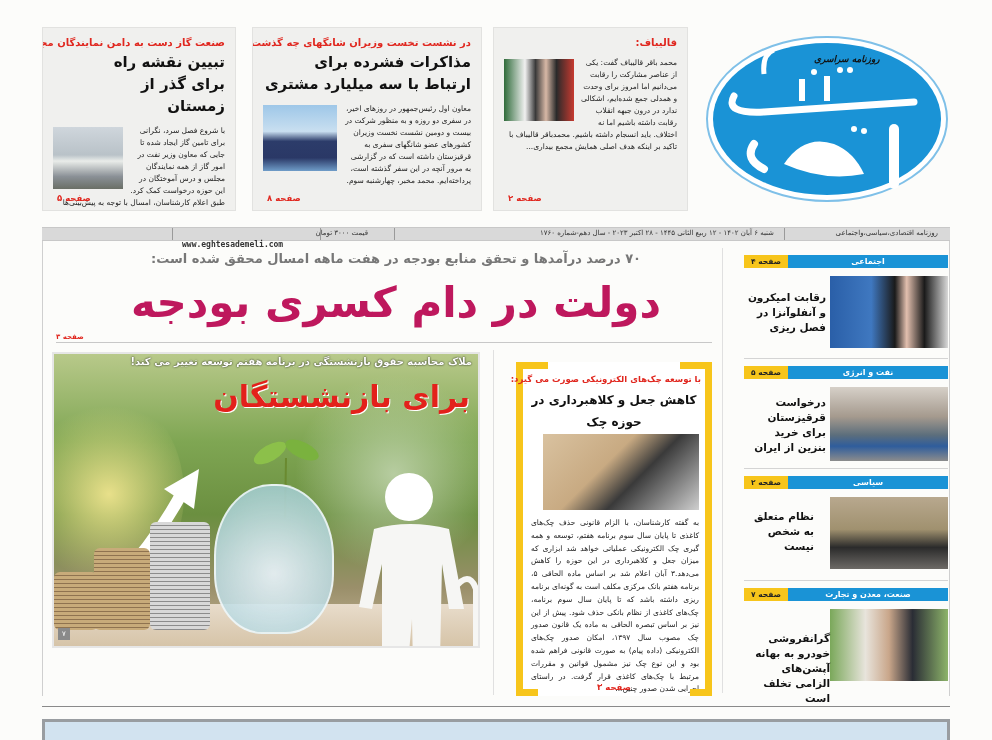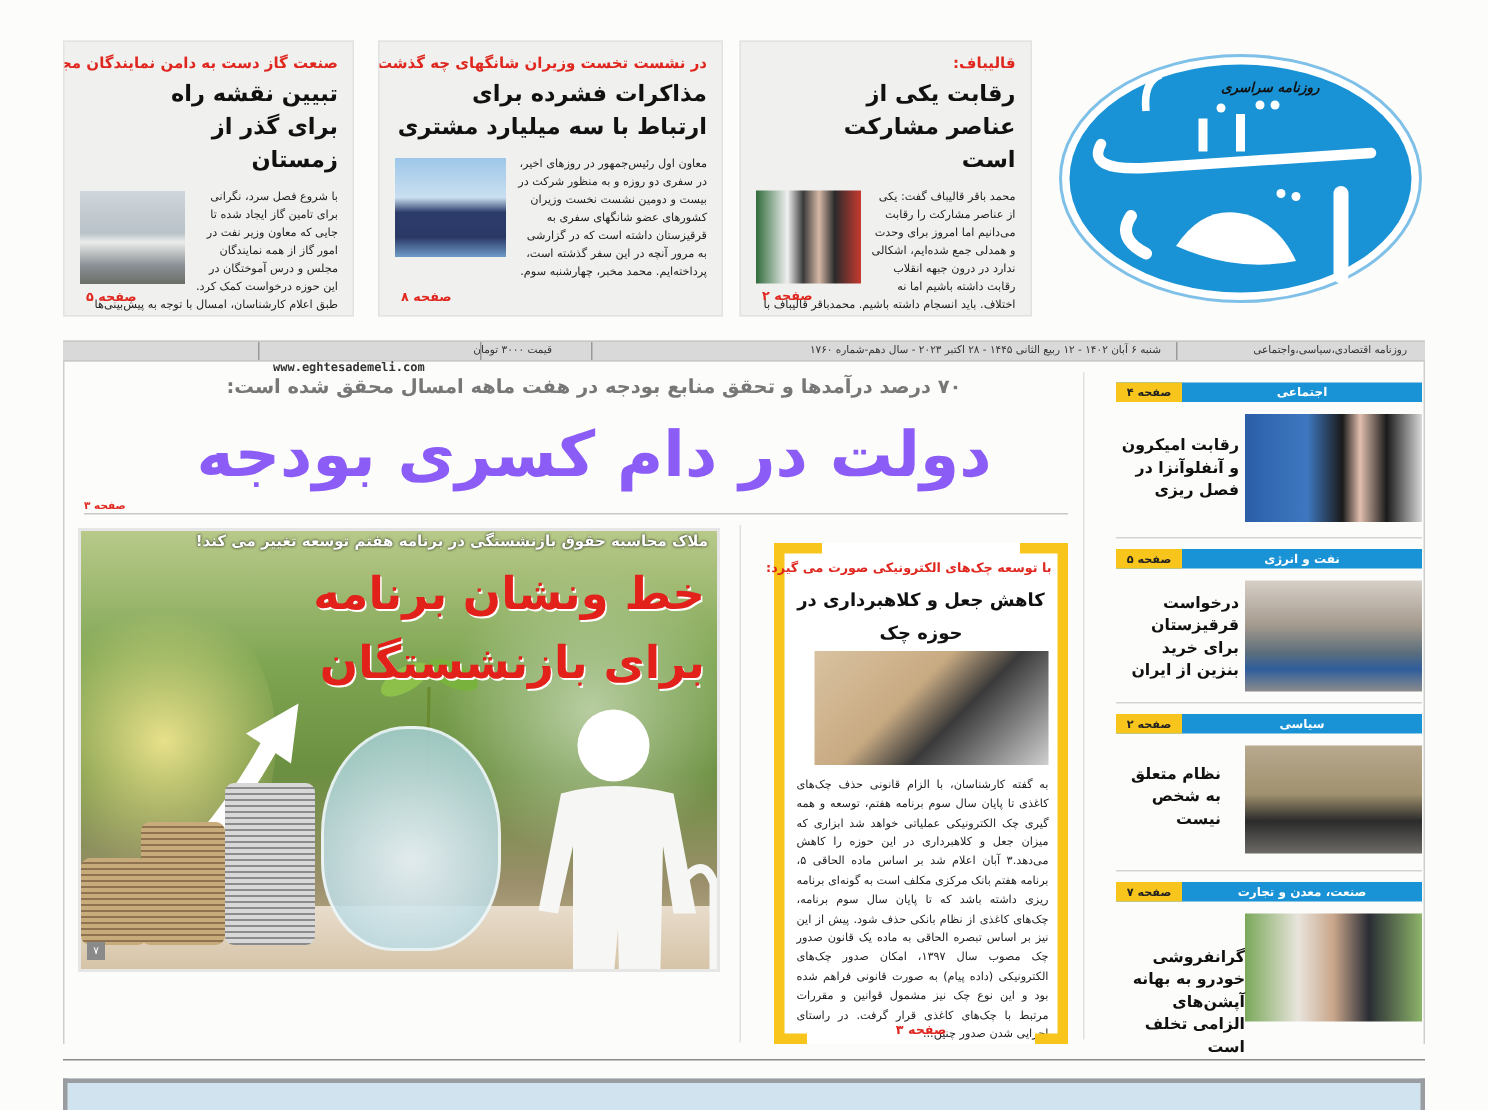--- a/index.html
+++ b/index.html
@@ -19,21 +19,21 @@
 
   
   .strip { position: absolute; left: 42px; top: 227px; width: 908px; height: 14px; background: #d9d9d9; border-top: 1px solid #c8c8c8; border-bottom: 1px solid #c8c8c8; font-size: 7px; color: #333; }
   .strip span { position: absolute; top: 1px; white-space: nowrap; }
   .strip .sep { position: absolute; top: 0; width: 1px; height: 12px; background: #9a9a9a; }
   .strip .url { font-family: "DejaVu Sans Mono", monospace; font-size: 8px; font-weight: bold; color: #333; direction: ltr; }
   .frame-line { position: absolute; background: #cfcfcf; }
 
   
   .surtitle { position: absolute; left: 60px; right: 260px; top: 251px; text-align: center; font-size: 13px; font-weight: bold; color: #777; }
-  .mainhead { position: absolute; left: 60px; right: 260px; top: 278px; text-align: center; font-size: 42px; font-weight: bold; color: #8b5cf6; letter-spacing: -1px; }
+  .mainhead { position: absolute; left: 60px; right: 260px; top: 278px; text-align: center; font-size: 42px; font-weight: bold; color: #be185d; letter-spacing: -1px; }
   .mainref { position: absolute; left: 56px; top: 333px; color: #e0271f; font-size: 7px; font-weight: bold; }
   .hr { position: absolute; height: 1px; background: #c8c8c8; }
 
   
   .hero { position: absolute; left: 52px; top: 352px; width: 428px; height: 296px; border: 2px solid #e6e6e6; overflow: hidden; background: linear-gradient(180deg, #b8c98a 0%, #7fa653 30%, #6b8f40 55%, #9a8f6a 80%, #c8b89a 100%); }
   .hero .bokeh1 { position: absolute; left: -20px; top: 40px; width: 150px; height: 200px; border-radius: 50%; background: radial-gradient(circle, #e8e08a 0%, rgba(220,210,120,0) 70%); }
   .hero .bokeh2 { position: absolute; left: 240px; top: 20px; width: 200px; height: 200px; border-radius: 50%; background: radial-gradient(circle, rgba(190,210,170,0.9) 0%, rgba(190,210,170,0) 70%); }
   .hero .kicker { position: absolute; right: 6px; top: 2px; color: #fff; font-size: 10px; font-weight: bold; text-shadow: 0 0 2px #000; white-space: nowrap; }
   .hero .title { position: absolute; right: 8px; top: 20px; color: #e3211b; font-size: 30px; font-weight: bold; line-height: 46px; text-align: right; text-shadow: 1px 1px 0 #fff; }
   .hero .table { position: absolute; left: 0; right: 0; bottom: 0; height: 42px; background: linear-gradient(180deg, #e8dccb, #d6c4a8); }
@@ -86,21 +86,20 @@
     <path d="M80 130 Q 100 100 130 110 Q 150 118 160 140 Q 120 148 80 130 Z" fill="#fff"></path>
     <path d="M50 110 Q 40 125 60 135" stroke="#fff" stroke-width="8" fill="none" stroke-linecap="round"></path>
     <circle cx="150" cy="95" r="3" fill="#fff"></circle>
       <circle cx="160" cy="97" r="3" fill="#fff"></circle>
   </svg>
   <span style="position:absolute;left:110px;top:20px;font-size:9px;font-weight:bold;font-style:italic;color:#111;">روزنامه سراسری</span>
 </div>
 
 <div class="teaser" style="left:493px;width:195px;">
   <div class="kicker">قالیباف:</div>
-  <div class="headline" style="padding-left:50px;">رقابت یکی از عناصر مشارکت است</div>
   <div class="body-wrap">
     <div class="thumb" style="background:linear-gradient(90deg,#2f6b3a 0%,#f0f0f0 30%,#3a3a3a 45%,#d7b8a6 60%,#2a2a2a 75%,#c73a30 100%);"></div>
     <span>محمد باقر قالیباف گفت: یکی از عناصر مشارکت را رقابت می‌دانیم اما امروز برای وحدت و همدلی جمع شده‌ایم، اشکالی ندارد در درون جبهه انقلاب رقابت داشته باشیم اما نه اختلاف. باید انسجام داشته باشیم. محمدباقر قالیباف با تاکید بر اینکه هدف اصلی همایش مجمع بیداری...</span>
   </div>
   <div class="pageref">صفحه ۲</div>
 </div>
 
 <div class="teaser" style="left:252px;width:230px;">
   <div class="kicker">در نشست تخست وزیران شانگهای چه گذشت؟</div>
   <div class="headline">مذاکرات فشرده برای ارتباط با سه میلیارد مشتری</div>
@@ -158,21 +157,20 @@
     <ellipse cx="52" cy="22" rx="18" ry="8" fill="#7ab23e" transform="rotate(25 52 22)"></ellipse>
   </svg>
   <div class="jar"></div>
   <svg class="figure" viewBox="0 0 130 240">
     <circle cx="55" cy="28" r="24" fill="#fff"></circle>
     <path d="M20 60 Q 55 50 95 60 L 110 140 L 95 140 L 88 95 L 85 240 L 60 240 L 58 150 L 50 240 L 28 240 L 28 95 L 18 140 L 5 138 Z" fill="#f6f6f4"></path>
     <path d="M100 120 Q 115 100 122 120 L 122 240" stroke="#f6f6f4" stroke-width="6" fill="none"></path>
   </svg>
   <div class="kicker">ملاک محاسبه حقوق بازنشستگی در برنامه هفتم توسعه تغییر می کند!</div>
   <div class="title">
-    <div>خط ونشان برنامه</div>
     <div>برای بازنشستگان</div>
   </div>
   <div class="badge">۷</div>
 </div>
 
 <div class="ybox">
   <div class="ytop-l" style="left:-7px;width:32px;"></div>
   <div class="ytop-r" style="right:-7px;width:32px;"></div>
   <div class="kicker">با توسعه چک‌های الکترونیکی صورت می گیرد:</div>
   <div class="title">کاهش جعل و کلاهبرداری در حوزه چک</div>

